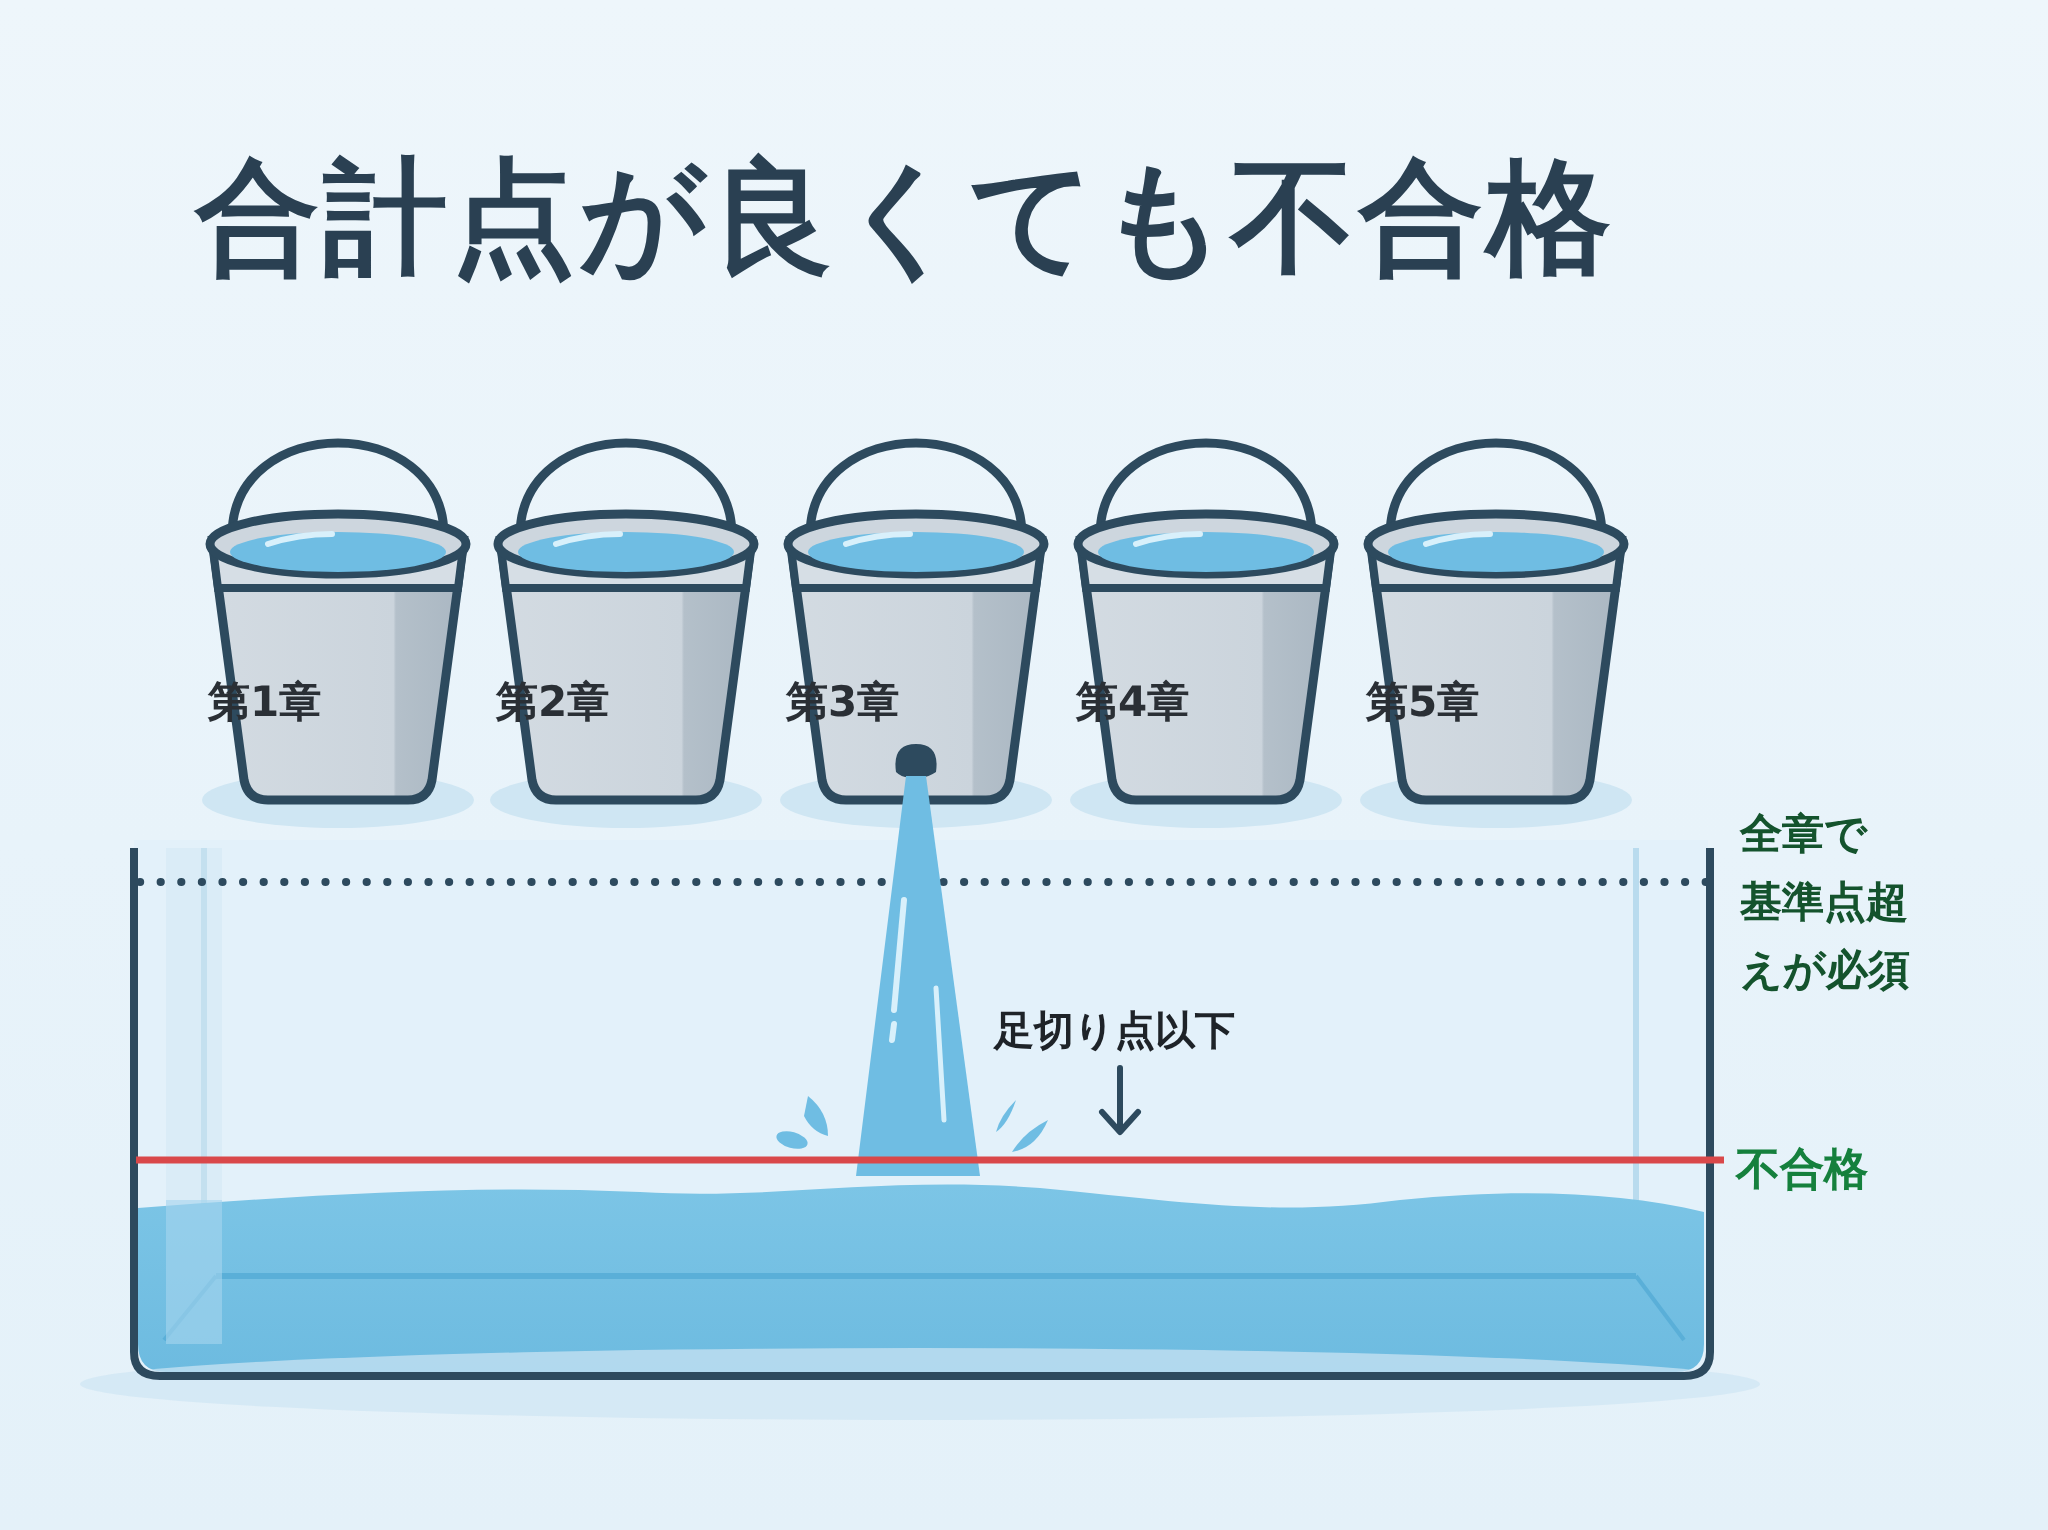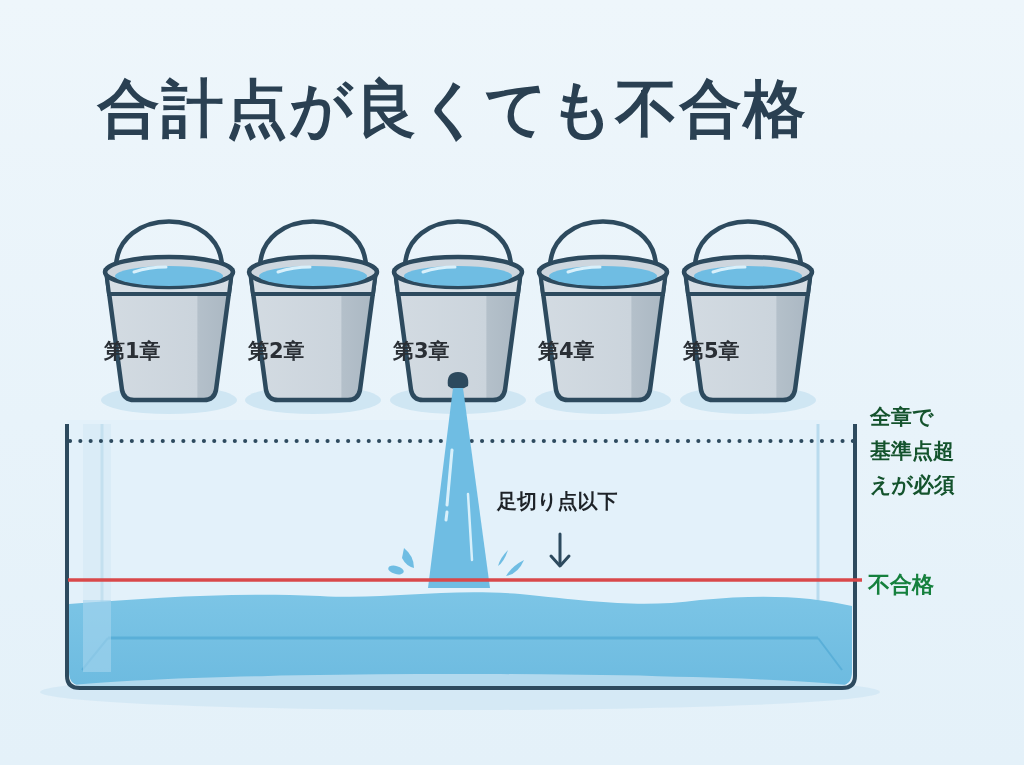--- a/index.html
+++ b/index.html
@@ -46,21 +46,21 @@
       left: 870px;
       top: 400px;
       font-size: 21px;
       font-weight: bold;
       color: #14532d;
       line-height: 34px;
     }
     .cutoff-label {
       position: absolute;
       left: 497px;
-      top: 488px;
+      top: 502px;
       font-size: 20px;
       font-weight: bold;
       color: #1e2328;
     }
     .fail-label {
       position: absolute;
       left: 868px;
       top: 570px;
       font-size: 22px;
       font-weight: bold;

